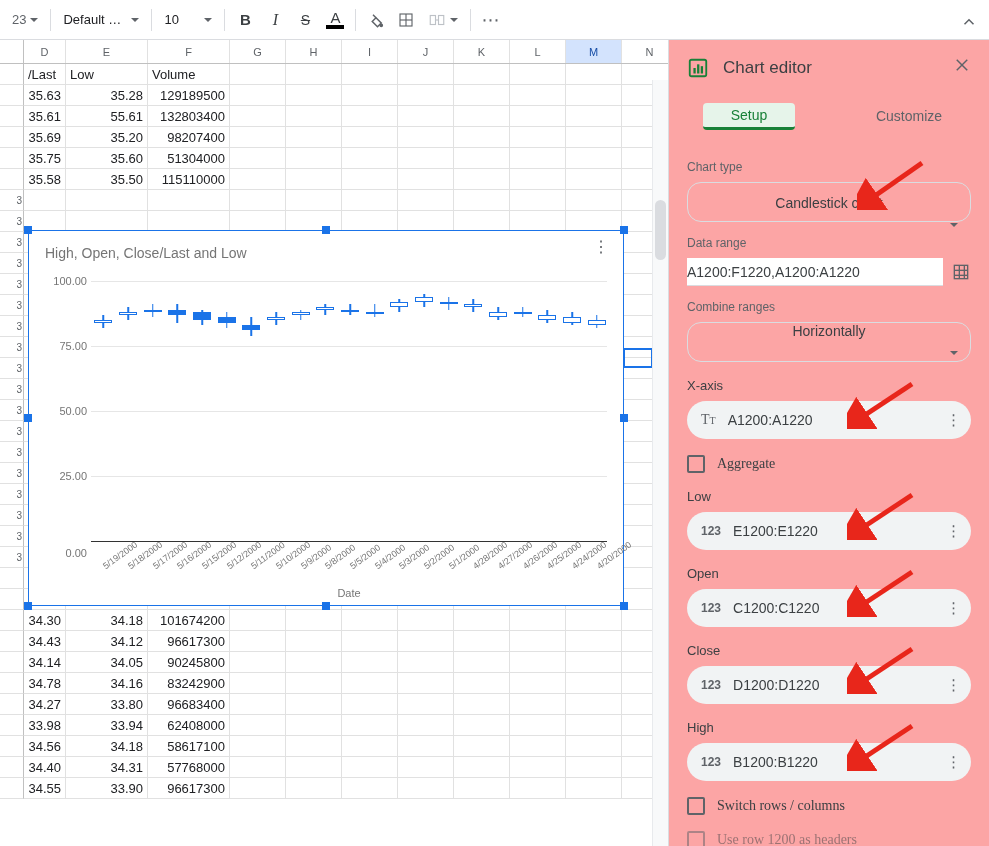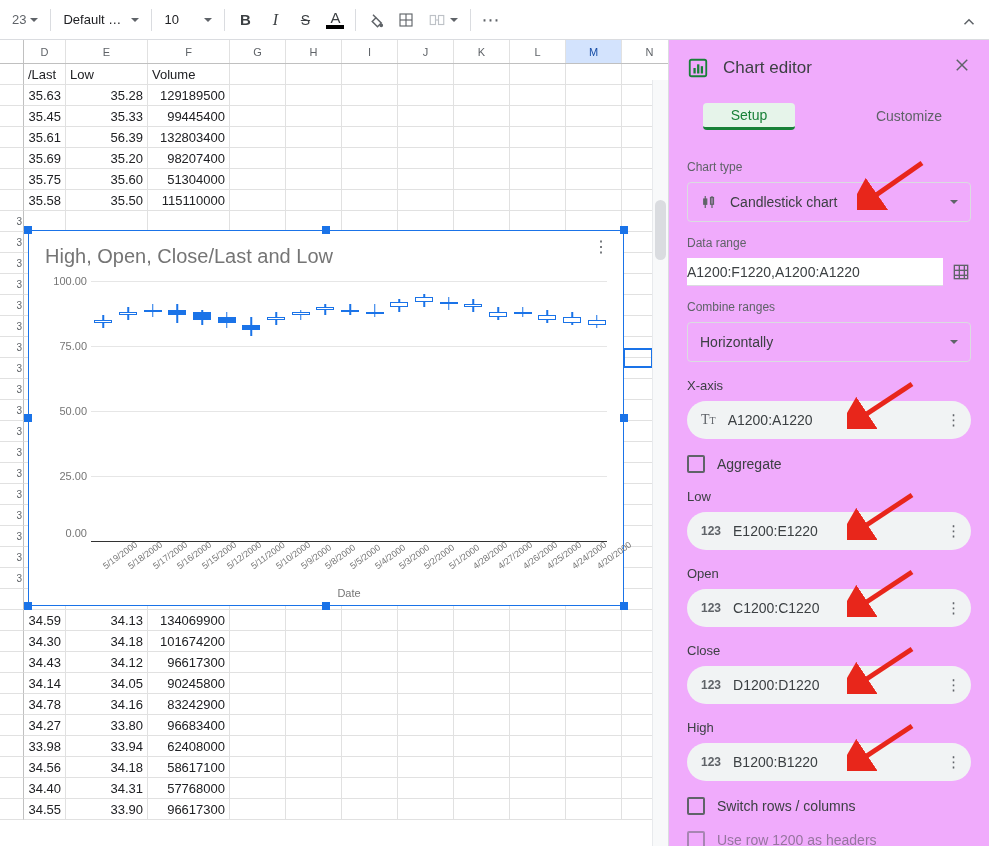--- a/index.html
+++ b/index.html
@@ -43,21 +43,21 @@
   .textcolor-a .A{font-size:15px;color:#3c4043;}
   .textcolor-a .bar{width:18px;height:4px;background:#000;}
   .toolbar-collapse {
     position:absolute; right:6px; top:8px;
   }
   
   .main {
     display:flex; height:calc(100% - 40px);
   }
   .sheet-area { flex:0 0 669px; position:relative; border-right:1px solid #dadce0; overflow:hidden;}
-  .editor-area { flex:1; background:#f0abfc; overflow:hidden; position:relative;}
+  .editor-area { flex:1; background:#fca5a5; overflow:hidden; position:relative;}
   
   .vscroll { position:absolute; right:0; top:40px; width:16px; bottom:0; background:#f8f9fa; border-left:1px solid #e8eaed;}
   .vscroll .thumb { position:absolute; left:2px; right:2px; top:120px; height:60px; background:#dadce0; border-radius:6px;}
   
   .col-headers {
     display:flex; height:24px; border-bottom:1px solid #c0c0c0; background:#fff;
   }
   .col-headers .rowhdr { flex:0 0 24px; border-right:1px solid #c0c0c0;}
   .col-headers .ch {
     border-right:1px solid #e1e1e1; text-align:center; font-size:11px; color:#5f6368;
@@ -86,21 +86,21 @@
   .chart-frame {
     position:absolute; left:28px; top:190px; width:596px; height:376px;
     border:1.5px solid #1a73e8; background:#fff;
   }
   .handle { position:absolute; width:8px;height:8px;background:#1a73e8; }
   .h-tl{left:-5px;top:-5px;} .h-tr{right:-5px;top:-5px;}
   .h-bl{left:-5px;bottom:-5px;} .h-br{right:-5px;bottom:-5px;}
   .h-t{left:50%;top:-5px;margin-left:-4px;} .h-b{left:50%;bottom:-5px;margin-left:-4px;}
   .h-l{left:-5px;top:50%;margin-top:-4px;} .h-r{right:-5px;top:50%;margin-top:-4px;}
   .chart-inner{position:absolute;inset:6px;}
-  .chart-title{font-size:20px;color:#757575;padding:8px 4px 4px 10px;}
+  .chart-title{font-size:14px;color:#757575;padding:8px 4px 4px 10px;}
   .chart-menu{position:absolute;right:8px;top:8px;color:#5f6368;font-size:16px;line-height:4px;letter-spacing:0;cursor:pointer;}
   .plot{position:absolute;left:56px;right:10px;top:44px;bottom:64px;}
   .yaxis{position:absolute;left:10px;top:44px;bottom:64px;width:44px;}
   .ytick{position:absolute;right:2px;font-size:11px;color:#757575;transform:translateY(-50%);}
   .gridline{position:absolute;left:0;right:0;height:1px;background:#e6e6e6;}
   .baseline{background:#333;}
   .xaxis{position:absolute;left:56px;right:10px;bottom:0;height:62px;}
   .xtick{position:absolute;bottom:26px;font-size:9px;color:#757575;transform:rotate(-36deg);transform-origin:left top;white-space:nowrap;}
   .xlabel{position:absolute;left:0;right:0;bottom:0;text-align:center;font-size:11px;color:#757575;}
   .candle{position:absolute;width:18px;}
@@ -121,40 +121,40 @@
   }
   .panel-hdr .title{font-size:17px;color:#3c4043;}
   .panel-hdr .close{margin-left:auto;color:#5f6368;font-size:20px;cursor:pointer;}
   .tabs{display:flex;height:40px;}
   .tab{flex:1;display:flex;align-items:center;justify-content:center;font-size:14px;color:#5f6368;cursor:pointer;}
   .tab.active{color:#188038;}
   .tab.active .tabtext{background:#e6f4ea;padding:4px 28px;border-radius:4px;border-bottom:3px solid #188038;}
   .panel-body{padding:10px 18px 12px;overflow:auto;height:calc(100% - 96px);}
   .sec-label{font-size:12px;color:#5f6368;margin:14px 0 8px;}
   .dd-box{
-    border:1px solid #dadce0;border-radius:4px;height:40px;
+    border:1px solid #dadce0;border-radius:14px;height:40px;
     display:flex;align-items:center;padding:0 12px;gap:12px;color:#3c4043;font-size:14px;
-    position:relative;cursor:pointer;
+    position:relative;cursor:pointer;flex-direction:column;
   }
   .dd-box .caret{margin-left:auto;}
   .range-row{display:flex;align-items:center;gap:8px;margin-top:6px;}
   .range-input{
     flex:1;border:none;border-bottom:1px solid #dadce0;height:28px;font-size:14px;
     color:#3c4043;outline:none;padding:0;
   }
   .grid-icon{width:20px;height:20px;color:#5f6368;flex:0 0 20px;cursor:pointer;}
   .series-label{font-size:13px;color:#3c4043;margin:16px 0 8px;}
   .chip{
     background:#f1f3f4;border-radius:20px;height:38px;display:flex;align-items:center;
     padding:0 10px 0 14px;gap:12px;color:#3c4043;font-size:14px;
   }
   .chip .more{margin-left:auto;color:#5f6368;cursor:pointer;line-height:4px;font-size:15px;}
   .chip-icon{font-size:12px;color:#5f6368;font-weight:600;}
   .chip .tt{font-family:'Times New Roman',serif;font-size:14px;color:#5f6368;}
-  .checkbox-row{display:flex;align-items:center;gap:12px;margin:16px 0;font-size:14px;color:#3c4043;}
+  .checkbox-row{display:flex;align-items:center;gap:12px;margin:16px 0;font-size:14px;color:#3c4043;font-family:Liberation Serif, serif;}
   .cbox{width:18px;height:18px;border:2px solid #5f6368;border-radius:2px;flex:0 0 18px;}
   
   .arrow{position:absolute;pointer-events:none;}
   .chip-wrap{position:relative;}
   
   .icon-svg{width:18px;height:18px;}
 </style>
 </head>
 <body>
 
@@ -257,36 +257,22 @@
           <div class="cell wH"></div>
           <div class="cell wI"></div>
           <div class="cell wJ"></div>
           <div class="cell wK"></div>
           <div class="cell wL"></div>
           <div class="cell wM"></div>
           <div class="cell wN"></div>
         </div>
         <div class="row">
           <div class="rh trunc"></div>
-          <div class="cell wD">35.45</div>
-          <div class="cell wE">35.33</div>
-          <div class="cell wF">99445400</div>
-          <div class="cell wG"></div>
-          <div class="cell wH"></div>
-          <div class="cell wI"></div>
-          <div class="cell wJ"></div>
-          <div class="cell wK"></div>
-          <div class="cell wL"></div>
-          <div class="cell wM"></div>
-          <div class="cell wN"></div>
-        </div>
-        <div class="row">
-          <div class="rh trunc"></div>
           <div class="cell wD">35.61</div>
-          <div class="cell wE">56.39</div>
+          <div class="cell wE">55.61</div>
           <div class="cell wF">132803400</div>
           <div class="cell wG"></div>
           <div class="cell wH"></div>
           <div class="cell wI"></div>
           <div class="cell wJ"></div>
           <div class="cell wK"></div>
           <div class="cell wL"></div>
           <div class="cell wM"></div>
           <div class="cell wN"></div>
         </div>
@@ -746,21 +732,21 @@
       <div class="handle h-bl"></div>
       <div class="handle h-br"></div>
       <div class="handle h-t"></div>
       <div class="handle h-b"></div>
       <div class="handle h-l"></div>
       <div class="handle h-r"></div>
       <div class="chart-inner">
         <div class="chart-title">High, Open, Close/Last and Low</div>
         <div class="chart-menu">⋮</div>
         <div class="yaxis" id="yaxis">
-            <div class="ytick" style="top: 252px;">0.00</div>
+            <div class="ytick" style="top: 272px;">0.00</div>
             <div class="ytick" style="top: 195px;">25.00</div>
             <div class="ytick" style="top: 130px;">50.00</div>
             <div class="ytick" style="top: 65px;">75.00</div>
             <div class="ytick" style="top: 0px;">100.00</div>
           </div>
         <div class="plot" id="plot">
             <div class="gridline baseline" style="top: 260px;"></div>
             <div class="gridline" style="top: 195px;"></div>
             <div class="gridline" style="top: 130px;"></div>
             <div class="gridline" style="top: 65px;"></div>

